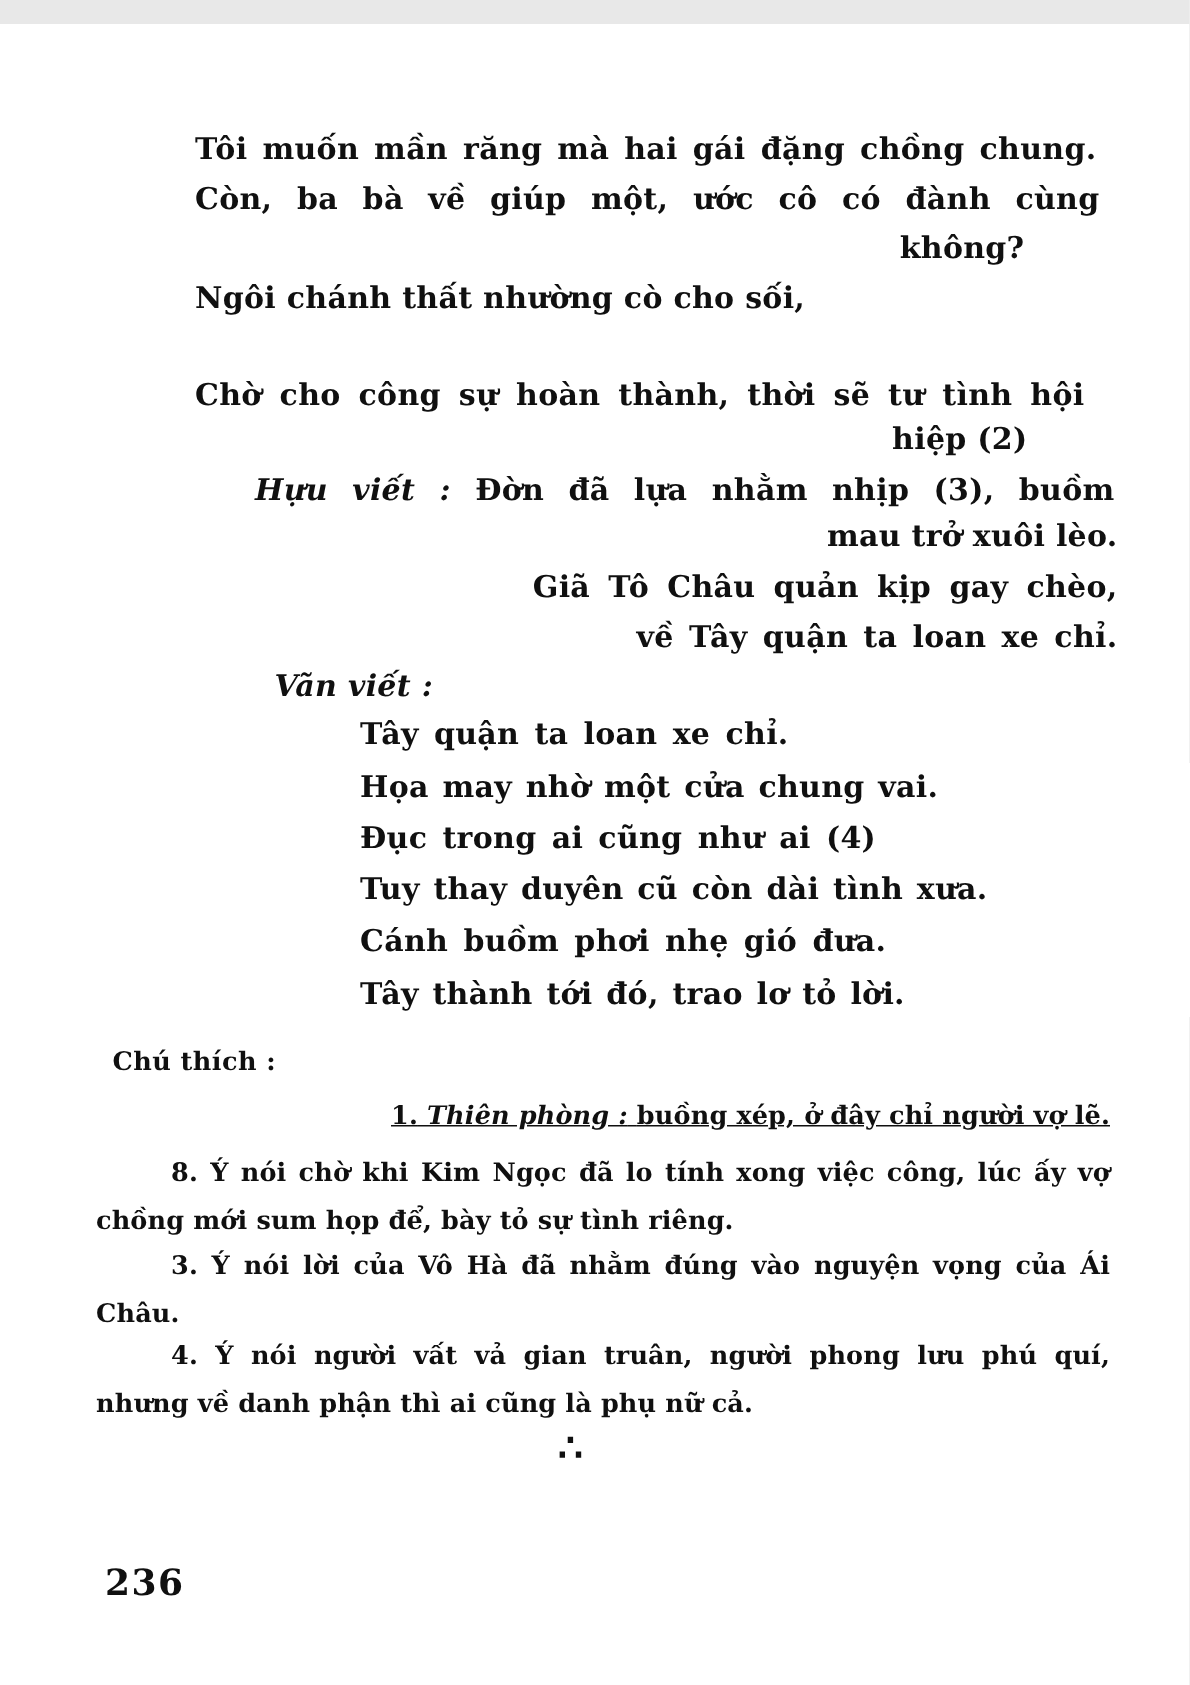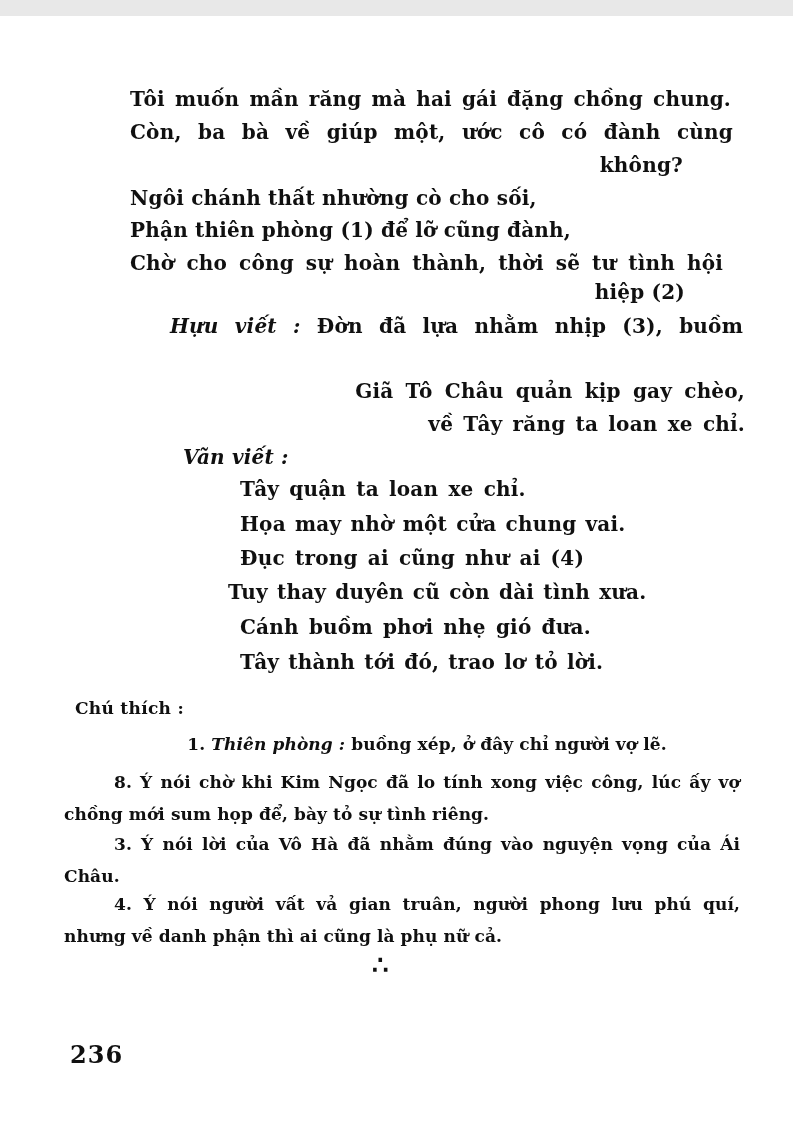--- a/index.html
+++ b/index.html
@@ -30,21 +30,21 @@
   .fn{
     position:absolute;
     left:64px;
     width:676px;
     font-size:17px;
     line-height:32px;
     text-indent:50px;
     text-align:justify;
     letter-spacing:0.1px;
   }
-  .fn.nojust{text-align:center;}
+  .fn.nojust{text-align:right;text-decoration:underline;}
   .fn-header{
     position:absolute;
     left:75px;
     font-size:17px;
     letter-spacing:0.3px;
   }
   .ornament{
     position:absolute;
     left:372px;top:934px;
     font-size:26px;
@@ -59,34 +59,34 @@
 </style>
 </head>
 <body>
 
 <div class="page">
 
   <div class="ln fill" style="top:70px;left:130px;right:62px">Tôi muốn mần răng mà hai gái đặng chồng chung.</div>
   <div class="ln fill" style="top:103px;left:130px;right:60px">Còn, ba bà về giúp một, ước cô có đành cùng</div>
   <div class="ln right" style="top:136px;right:110px">không?</div>
   <div class="ln" style="top:169px;left:130px">Ngôi chánh thất nhường cò cho sối,</div>
-  <div class="ln" style="top:201px;left:130px">Phận thiên phòng (1) để lỡ cũng đành,</div>
   <div class="ln fill" style="top:234px;left:130px;right:70px">Chờ cho công sự hoàn thành, thời sẽ tư tình hội</div>
   <div class="ln right" style="top:263px;right:108px">hiệp (2)</div>
 
   <div class="ln fill" style="top:297px;left:170px;right:50px"><span class="it">Hựu viết :</span> <span>Đờn đã lựa nhằm nhịp (3), buồm</span></div>
+  <div class="ln right" style="top:328px;right:48px">mau trở xuôi lèo.</div>
   <div class="ln right" style="top:362px;right:48px;word-spacing:5px">Giã Tô Châu quản kịp gay chèo,</div>
-  <div class="ln right" style="top:395px;right:48px;word-spacing:3px">về Tây răng ta loan xe chỉ.</div>
+  <div class="ln right" style="top:395px;right:48px;word-spacing:3px">về Tây quận ta loan xe chỉ.</div>
 
   <div class="ln it" style="top:428px;left:183px">Vãn viết :</div>
 
   <div class="ln" style="top:460px;left:240px;word-spacing:3px">Tây quận ta loan xe chỉ.</div>
   <div class="ln" style="top:495px;left:240px;word-spacing:2px">Họa may nhờ một cửa chung vai.</div>
   <div class="ln" style="top:529px;left:240px;word-spacing:3px">Đục trong ai cũng như ai (4)</div>
-  <div class="ln" style="top:563px;left:228px;word-spacing:2px">Tuy thay duyên cũ còn dài tình xưa.</div>
+  <div class="ln" style="top:563px;left:240px;word-spacing:2px">Tuy thay duyên cũ còn dài tình xưa.</div>
   <div class="ln" style="top:598px;left:240px;word-spacing:3px">Cánh buồm phơi nhẹ gió đưa.</div>
   <div class="ln" style="top:633px;left:240px;word-spacing:2px">Tây thành tới đó, trao lơ tỏ lời.</div>
 
   <div class="fn-header" style="top:682px">Chú thích :</div>
 
   <div class="fn nojust" style="top:712px"><span>1.</span> <span class="it">Thiên phòng :</span> <span>buồng xép, ở đây chỉ người vợ lẽ.</span></div>
 
   <div class="fn" style="top:750px">8. Ý nói chờ khi Kim Ngọc đã lo tính xong việc công, lúc ấy vợ chồng mới sum họp để, bày tỏ sự tình riêng.</div>
 
   <div class="fn" style="top:812px">3. Ý nói lời của Vô Hà đã nhằm đúng vào nguyện vọng của Ái Châu.</div>

